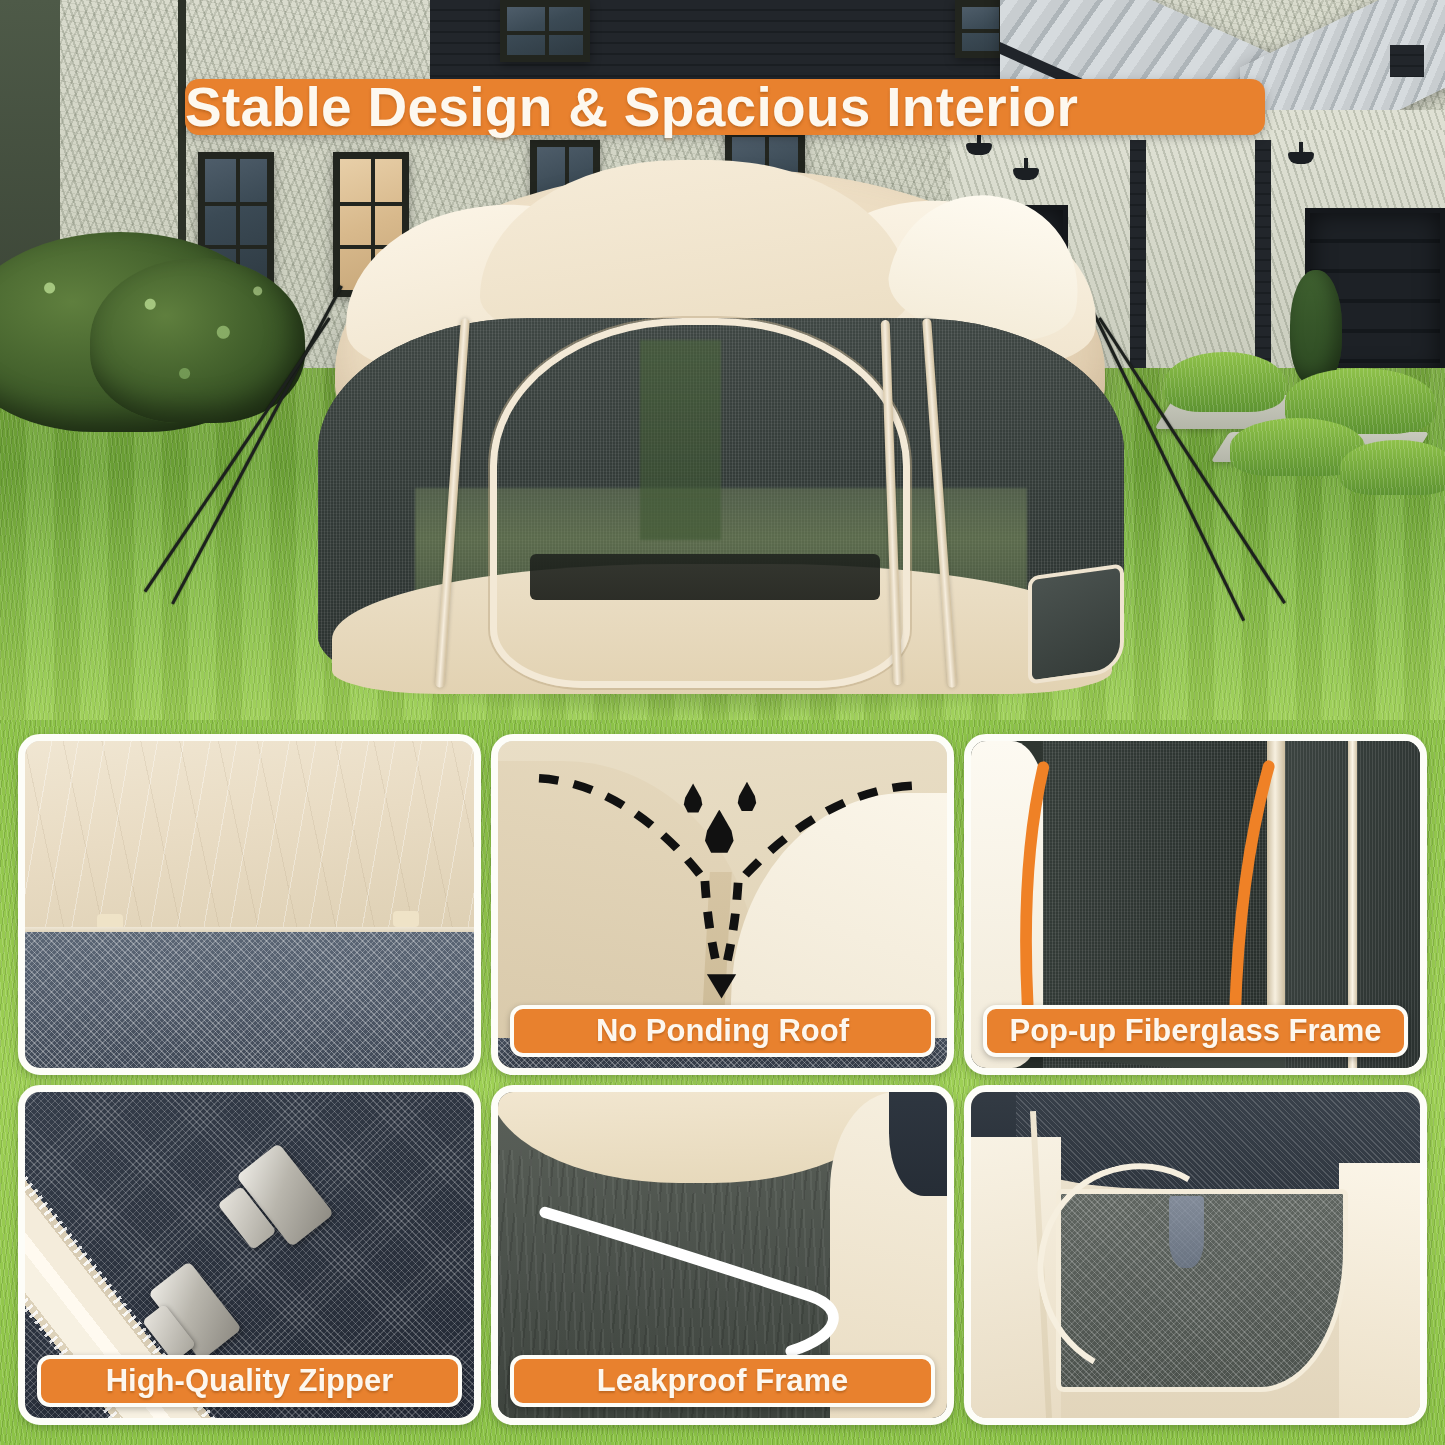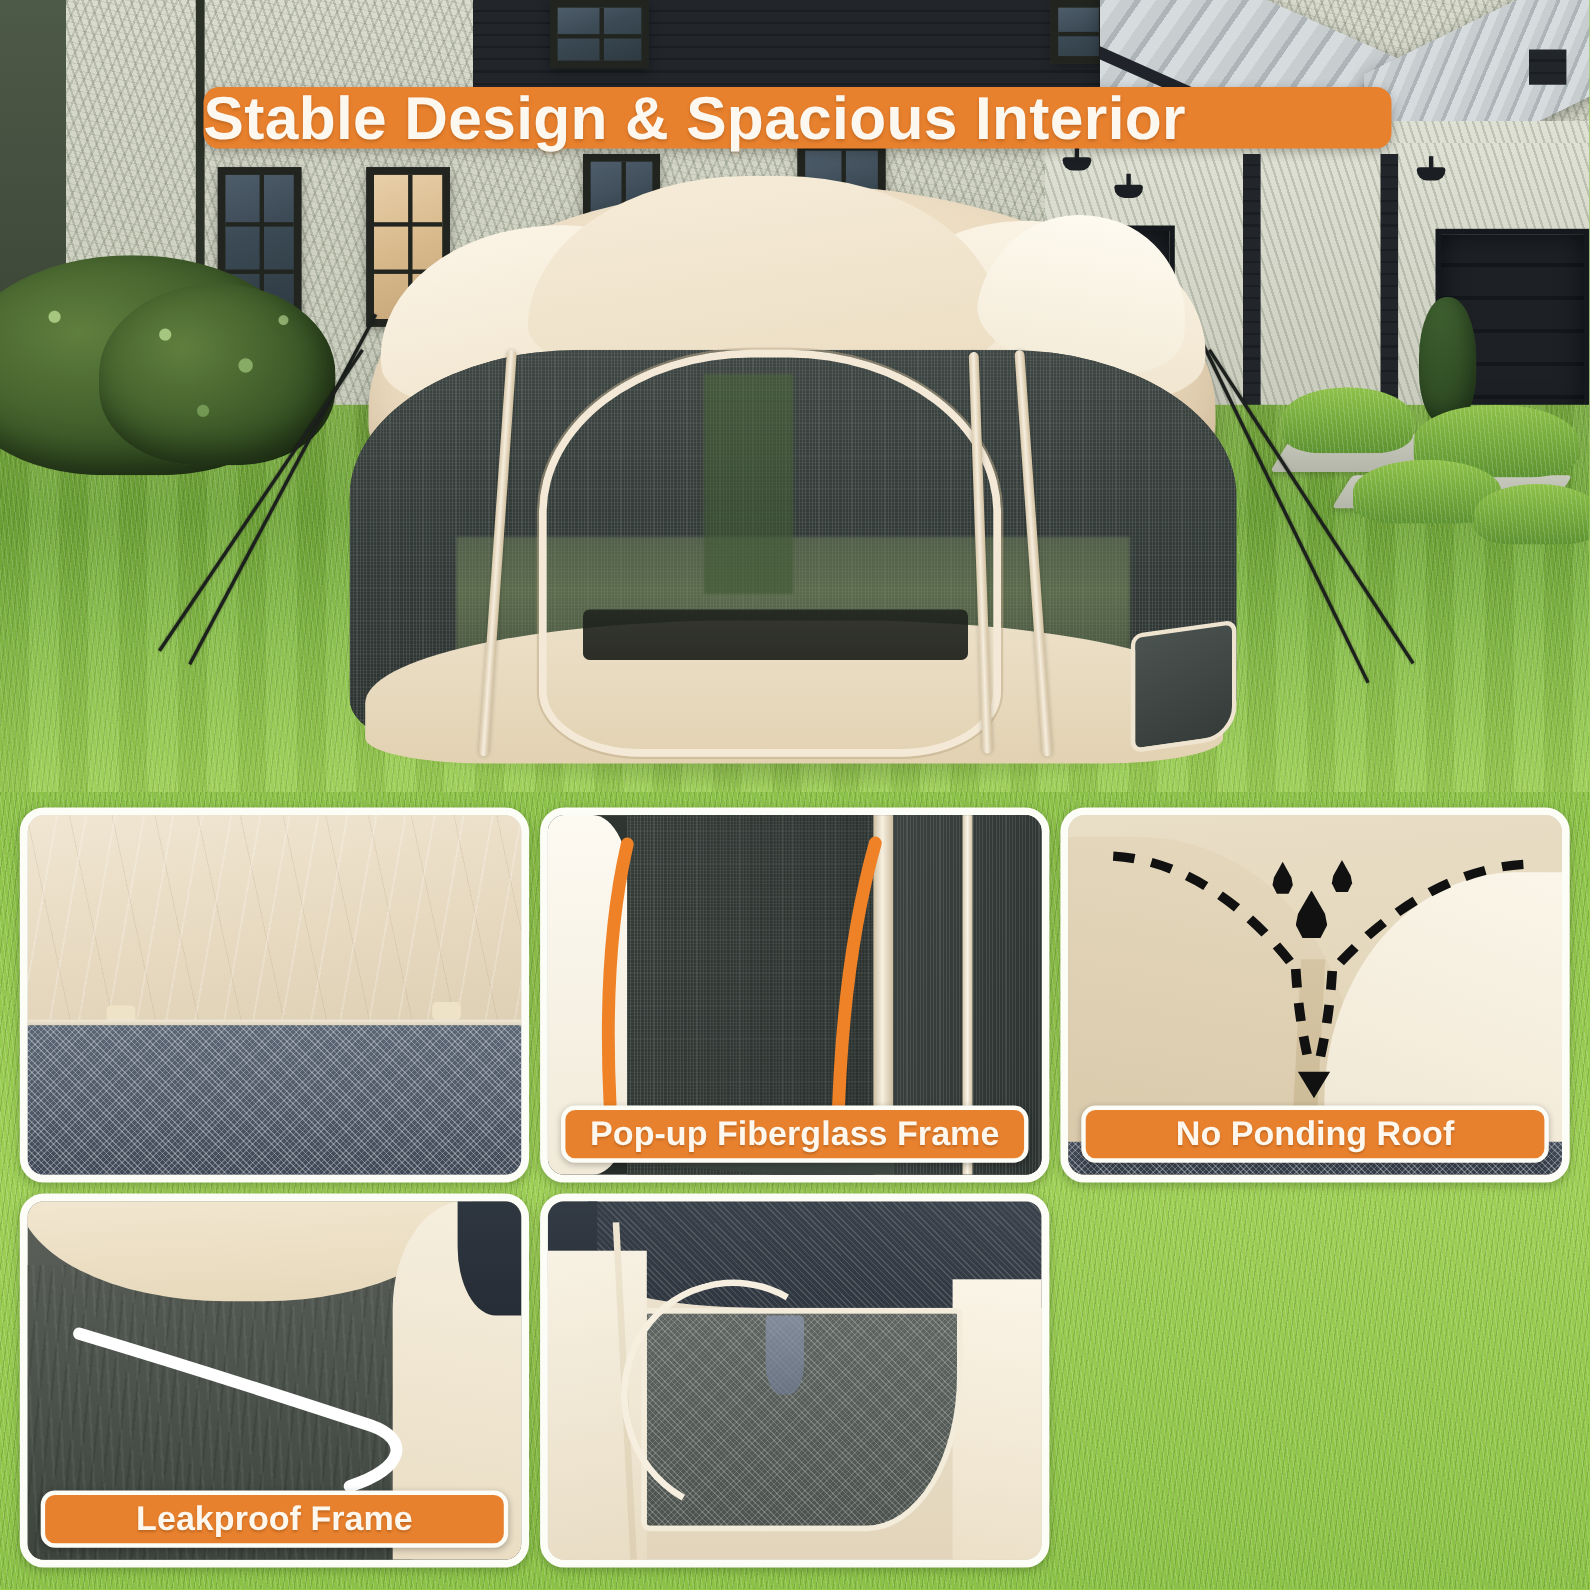--- a/index.html
+++ b/index.html
@@ -445,62 +445,76 @@
         <div class="c1-top"></div>
         <div class="c1-tab" style="left:16%;top:53%;"></div>
         <div class="c1-tab" style="left:82%;top:52%;"></div>
         <div class="c1-seam"></div>
         <div class="c1-mesh"></div>
       </div>
     </div>
 
     <div class="card">
       <div class="card-img">
+        <div class="c2-bg"></div>
+        <div class="c2-left"></div>
+        <div class="c2-right"></div>
+        <div class="c2-valley"></div>
+        <div class="c2-meshstrip"></div>
+
+        <svg viewBox="0 0 460 350" preserveAspectRatio="none" style="position:absolute;inset:0;width:100%;height:100%;">
+          <path d="M42,40 C110,44 170,92 212,150" fill="none" stroke="#111" stroke-width="9" stroke-dasharray="20,16" stroke-linecap="butt"></path>
+          <path d="M424,48 C356,52 292,98 246,152" fill="none" stroke="#111" stroke-width="9" stroke-dasharray="20,16" stroke-linecap="butt"></path>
+          <path d="M212,150 C214,185 218,212 224,240" fill="none" stroke="#111" stroke-width="9" stroke-dasharray="18,15"></path>
+          <path d="M246,152 C244,186 240,212 234,240" fill="none" stroke="#111" stroke-width="9" stroke-dasharray="18,15"></path>
+          <polygon points="214,250 244,250 229,276" fill="#111"></polygon>
+        </svg>
+
+        <div class="drop big" style="left:45.5%;top:21%;"></div>
+        <div class="drop sm" style="left:41%;top:13%;"></div>
+        <div class="drop sm" style="left:53%;top:12.5%;"></div>
+      </div>
+      <div class="card-label">
+        <span>No Ponding Roof</span>
+      </div>
+    </div>
+
+    <div class="card">
+      <div class="card-img">
         <div class="c3-bg"></div>
         <div class="c3-white"></div>
         <div class="c3-mesh1"></div>
         <div class="c3-rib"></div>
         <div class="c3-mesh2"></div>
         <div class="c3-zip"></div>
         <div class="c3-floor"></div>
         <svg viewBox="0 0 460 320" preserveAspectRatio="none" style="position:absolute;inset:0;width:100%;height:100%;">
           <path d="M74,26 C56,100 54,180 58,258" fill="none" stroke="#ef8126" stroke-width="12" stroke-linecap="round"></path>
           <path d="M305,25 C280,110 272,200 270,284" fill="none" stroke="#ef8126" stroke-width="12" stroke-linecap="round"></path>
         </svg>
       </div>
       <div class="card-label">
         <span>Pop-up Fiberglass Frame</span>
       </div>
     </div>
 
     <div class="card">
       <div class="card-img">
-        <div class="c2-bg"></div>
-        <div class="c2-left"></div>
-        <div class="c2-right"></div>
-        <div class="c2-valley"></div>
-        <div class="c2-meshstrip"></div>
-
-        <svg viewBox="0 0 460 350" preserveAspectRatio="none" style="position:absolute;inset:0;width:100%;height:100%;">
-          <path d="M42,40 C110,44 170,92 212,150" fill="none" stroke="#111" stroke-width="9" stroke-dasharray="20,16" stroke-linecap="butt"></path>
-          <path d="M424,48 C356,52 292,98 246,152" fill="none" stroke="#111" stroke-width="9" stroke-dasharray="20,16" stroke-linecap="butt"></path>
-          <path d="M212,150 C214,185 218,212 224,240" fill="none" stroke="#111" stroke-width="9" stroke-dasharray="18,15"></path>
-          <path d="M246,152 C244,186 240,212 234,240" fill="none" stroke="#111" stroke-width="9" stroke-dasharray="18,15"></path>
-          <polygon points="214,250 244,250 229,276" fill="#111"></polygon>
-        </svg>
-
-        <div class="drop big" style="left:45.5%;top:21%;"></div>
-        <div class="drop sm" style="left:41%;top:13%;"></div>
-        <div class="drop sm" style="left:53%;top:12.5%;"></div>
+        <div class="c4-bg"></div>
+        <div class="c4-zip-band"></div>
+        <div class="c4-teeth"></div>
+        <div class="slider" style="left:52%;top:18%;width:54px;height:90px;transform:rotate(-38deg);"></div>
+        <div class="pull" style="left:46%;top:30%;width:30px;height:58px;transform:rotate(-38deg);"></div>
+        <div class="slider" style="left:32%;top:54%;width:52px;height:86px;transform:rotate(-38deg);"></div>
+        <div class="pull" style="left:29%;top:66%;width:28px;height:52px;transform:rotate(-38deg);"></div>
       </div>
       <div class="card-label">
-        <span>No Ponding Roof</span>
-      </div>
-    </div>
-
+        <span>High-Quality Zipper</span>
+      </div>
+    </div>
 
     <div class="card">
       <div class="card-img">
         <div class="c5-bg"></div>
         <div class="c5-tarp"></div>
         <div class="c5-fly"></div>
         <div class="c5-wall"></div>
         <div class="c5-dark"></div>
         <svg viewBox="0 0 460 320" preserveAspectRatio="none" style="position:absolute;inset:0;width:100%;height:100%;">
           <path d="M48,118 C160,150 250,178 320,200 C356,212 352,238 300,254" fill="none" stroke="#ffffff" stroke-width="11" stroke-linecap="round"></path>

